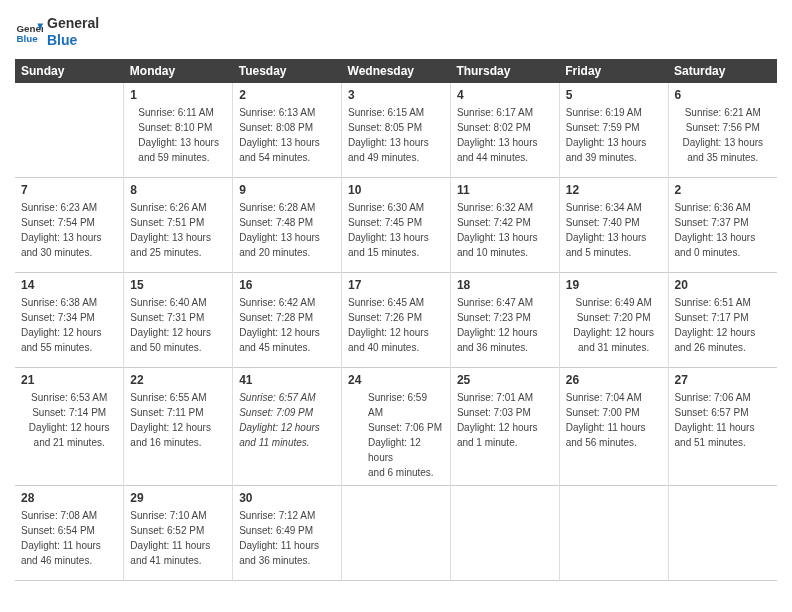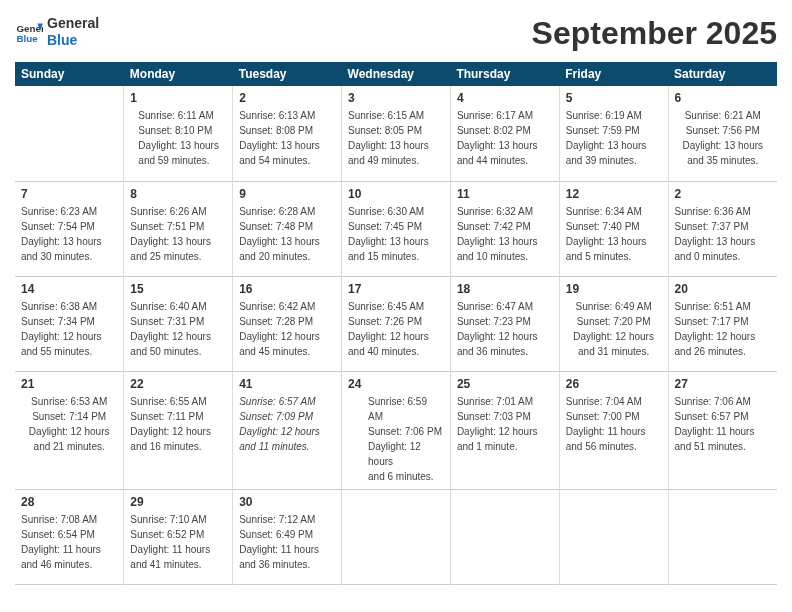--- a/index.html
+++ b/index.html
@@ -36,21 +36,21 @@
     .location {
       font-size: 14px;
       color: #555;
     }
     table {
       width: 100%;
       border-collapse: collapse;
       font-size: 10.5px;
     }
     thead th {
-      background: #0c4a6e;
+      background: #404040;
       color: #fff;
       text-align: left;
       padding: 5px 6px;
       font-size: 12px;
       font-weight: bold;
     }
     tbody tr {
       border-bottom: 1px solid #ccc;
     }
     tbody td {
@@ -85,21 +85,20 @@
       <text x="2" y="20" font-size="14" font-weight="bold" fill="#333">General</text>
       <text x="2" y="34" font-size="14" font-weight="bold" fill="#1a6fbd">Blue</text>
       <polygon points="32,8 40,8 36,18" fill="#1a6fbd"></polygon>
     </svg>
     <div>
       <div style="font-size:14px;font-weight:bold;color:#333;line-height:1.2">General</div>
       <div style="font-size:14px;font-weight:bold;color:#1a6fbd;line-height:1.2">Blue</div>
     </div>
   </div>
   <div class="title-block">
-    <div class="month-title">September 2025</div>
   </div>
 </div>
 
 <table>
   <thead>
     <tr>
     <th>Sunday</th>
         <th>Monday</th>
         <th>Tuesday</th>
         <th>Wednesday</th>

